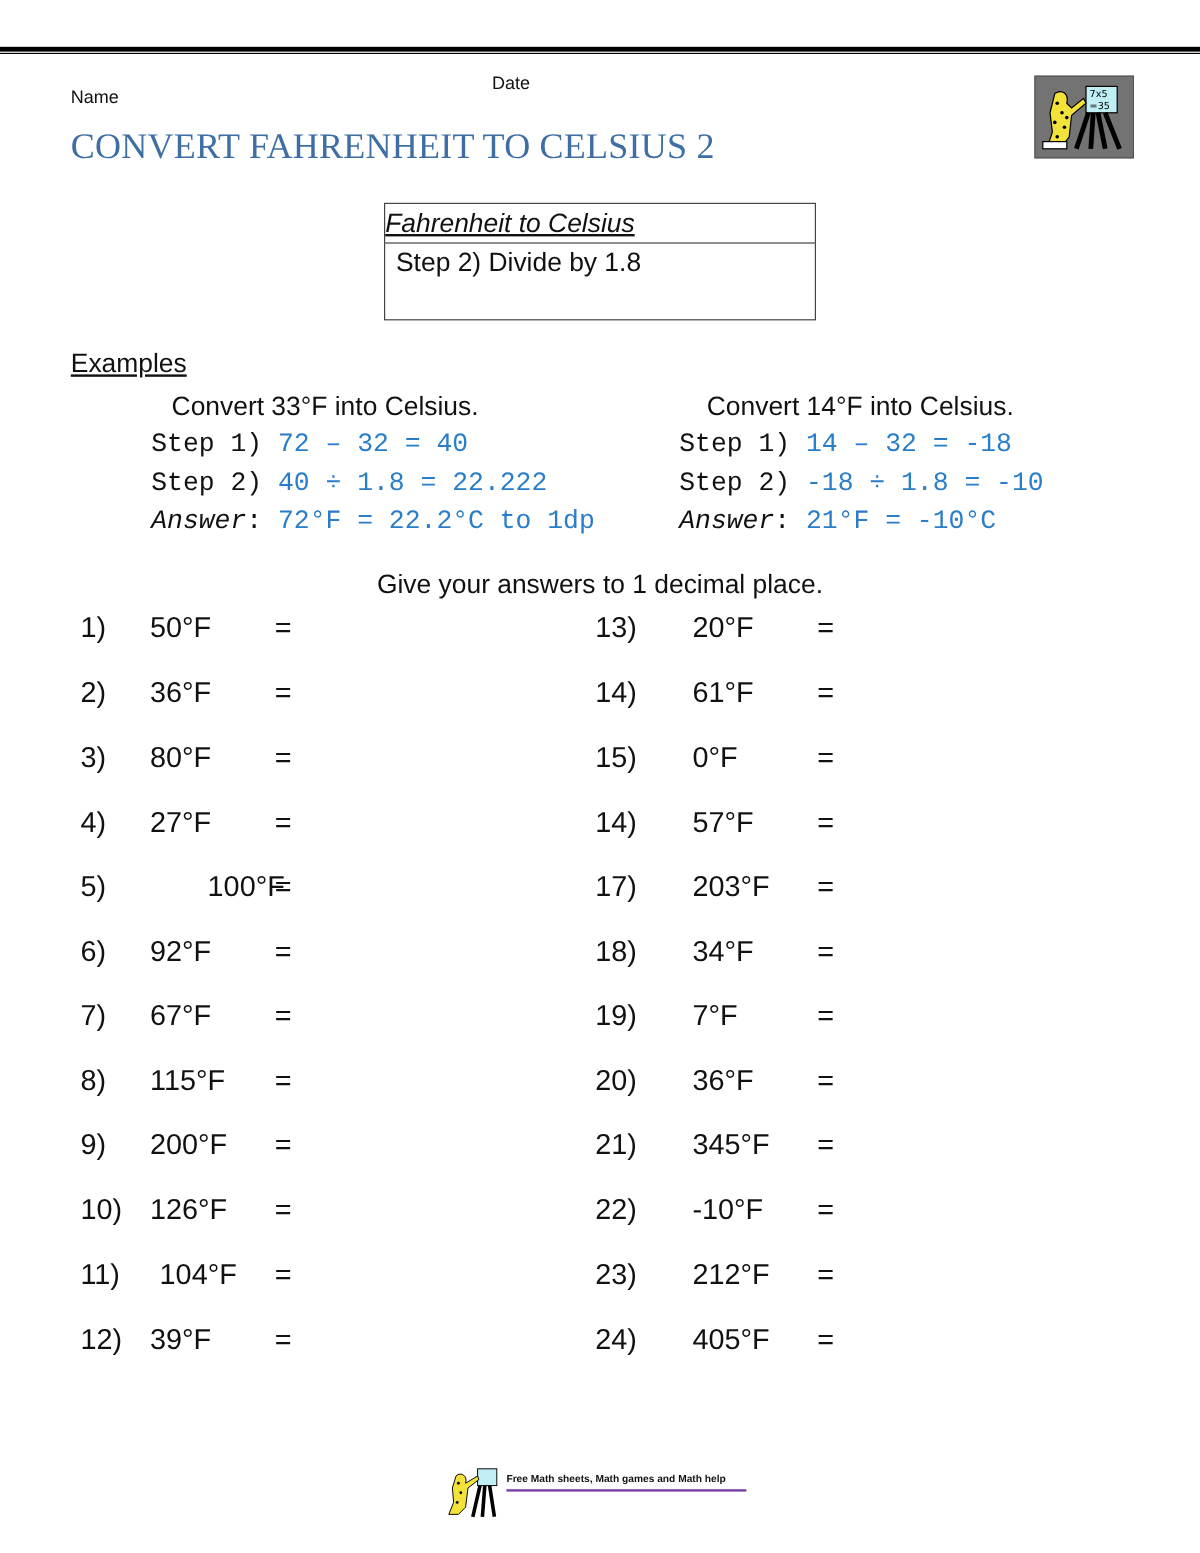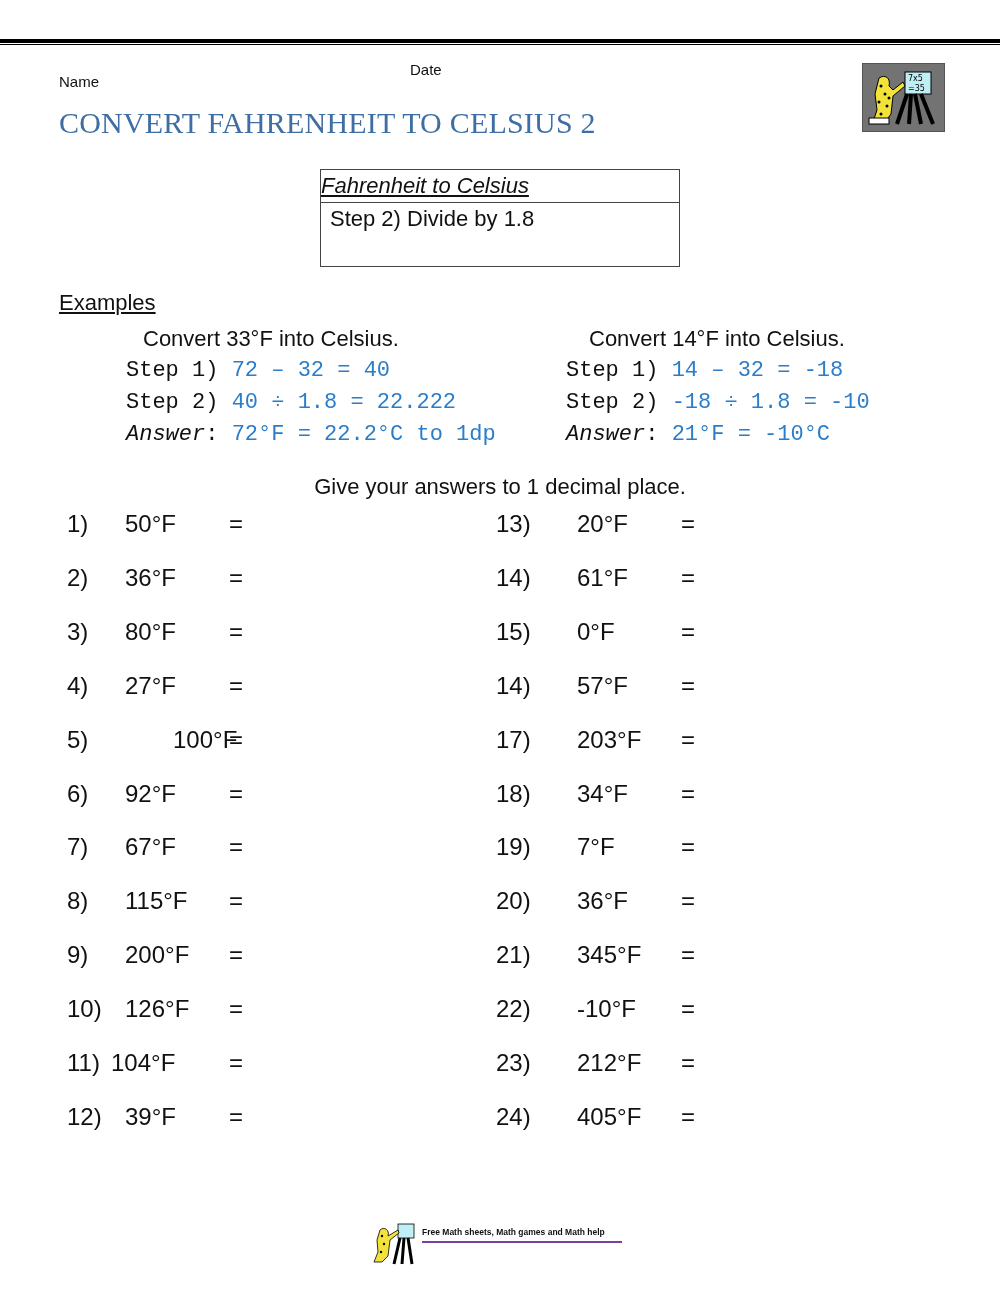--- a/index.html
+++ b/index.html
@@ -145,21 +145,21 @@
       <span class="temp" style="left: 58px;">200°F</span>
       <span class="eq" style="left: 162px;">=</span>
     </div>
     <div class="q" style="left: 67px; top: 995.1px;">
       <span class="num">10)</span>
       <span class="temp" style="left: 58px;">126°F</span>
       <span class="eq" style="left: 162px;">=</span>
     </div>
     <div class="q" style="left: 67px; top: 1049px;">
       <span class="num">11)</span>
-      <span class="temp" style="left: 44px;">104°F</span>
+      <span class="temp" style="left: 66px;">104°F</span>
       <span class="eq" style="left: 162px;">=</span>
     </div>
     <div class="q" style="left: 67px; top: 1102.9px;">
       <span class="num">12)</span>
       <span class="temp" style="left: 58px;">39°F</span>
       <span class="eq" style="left: 162px;">=</span>
     </div>
   </div>
 <div id="q-right">
     <div class="q" style="left: 496px; top: 510px;">

